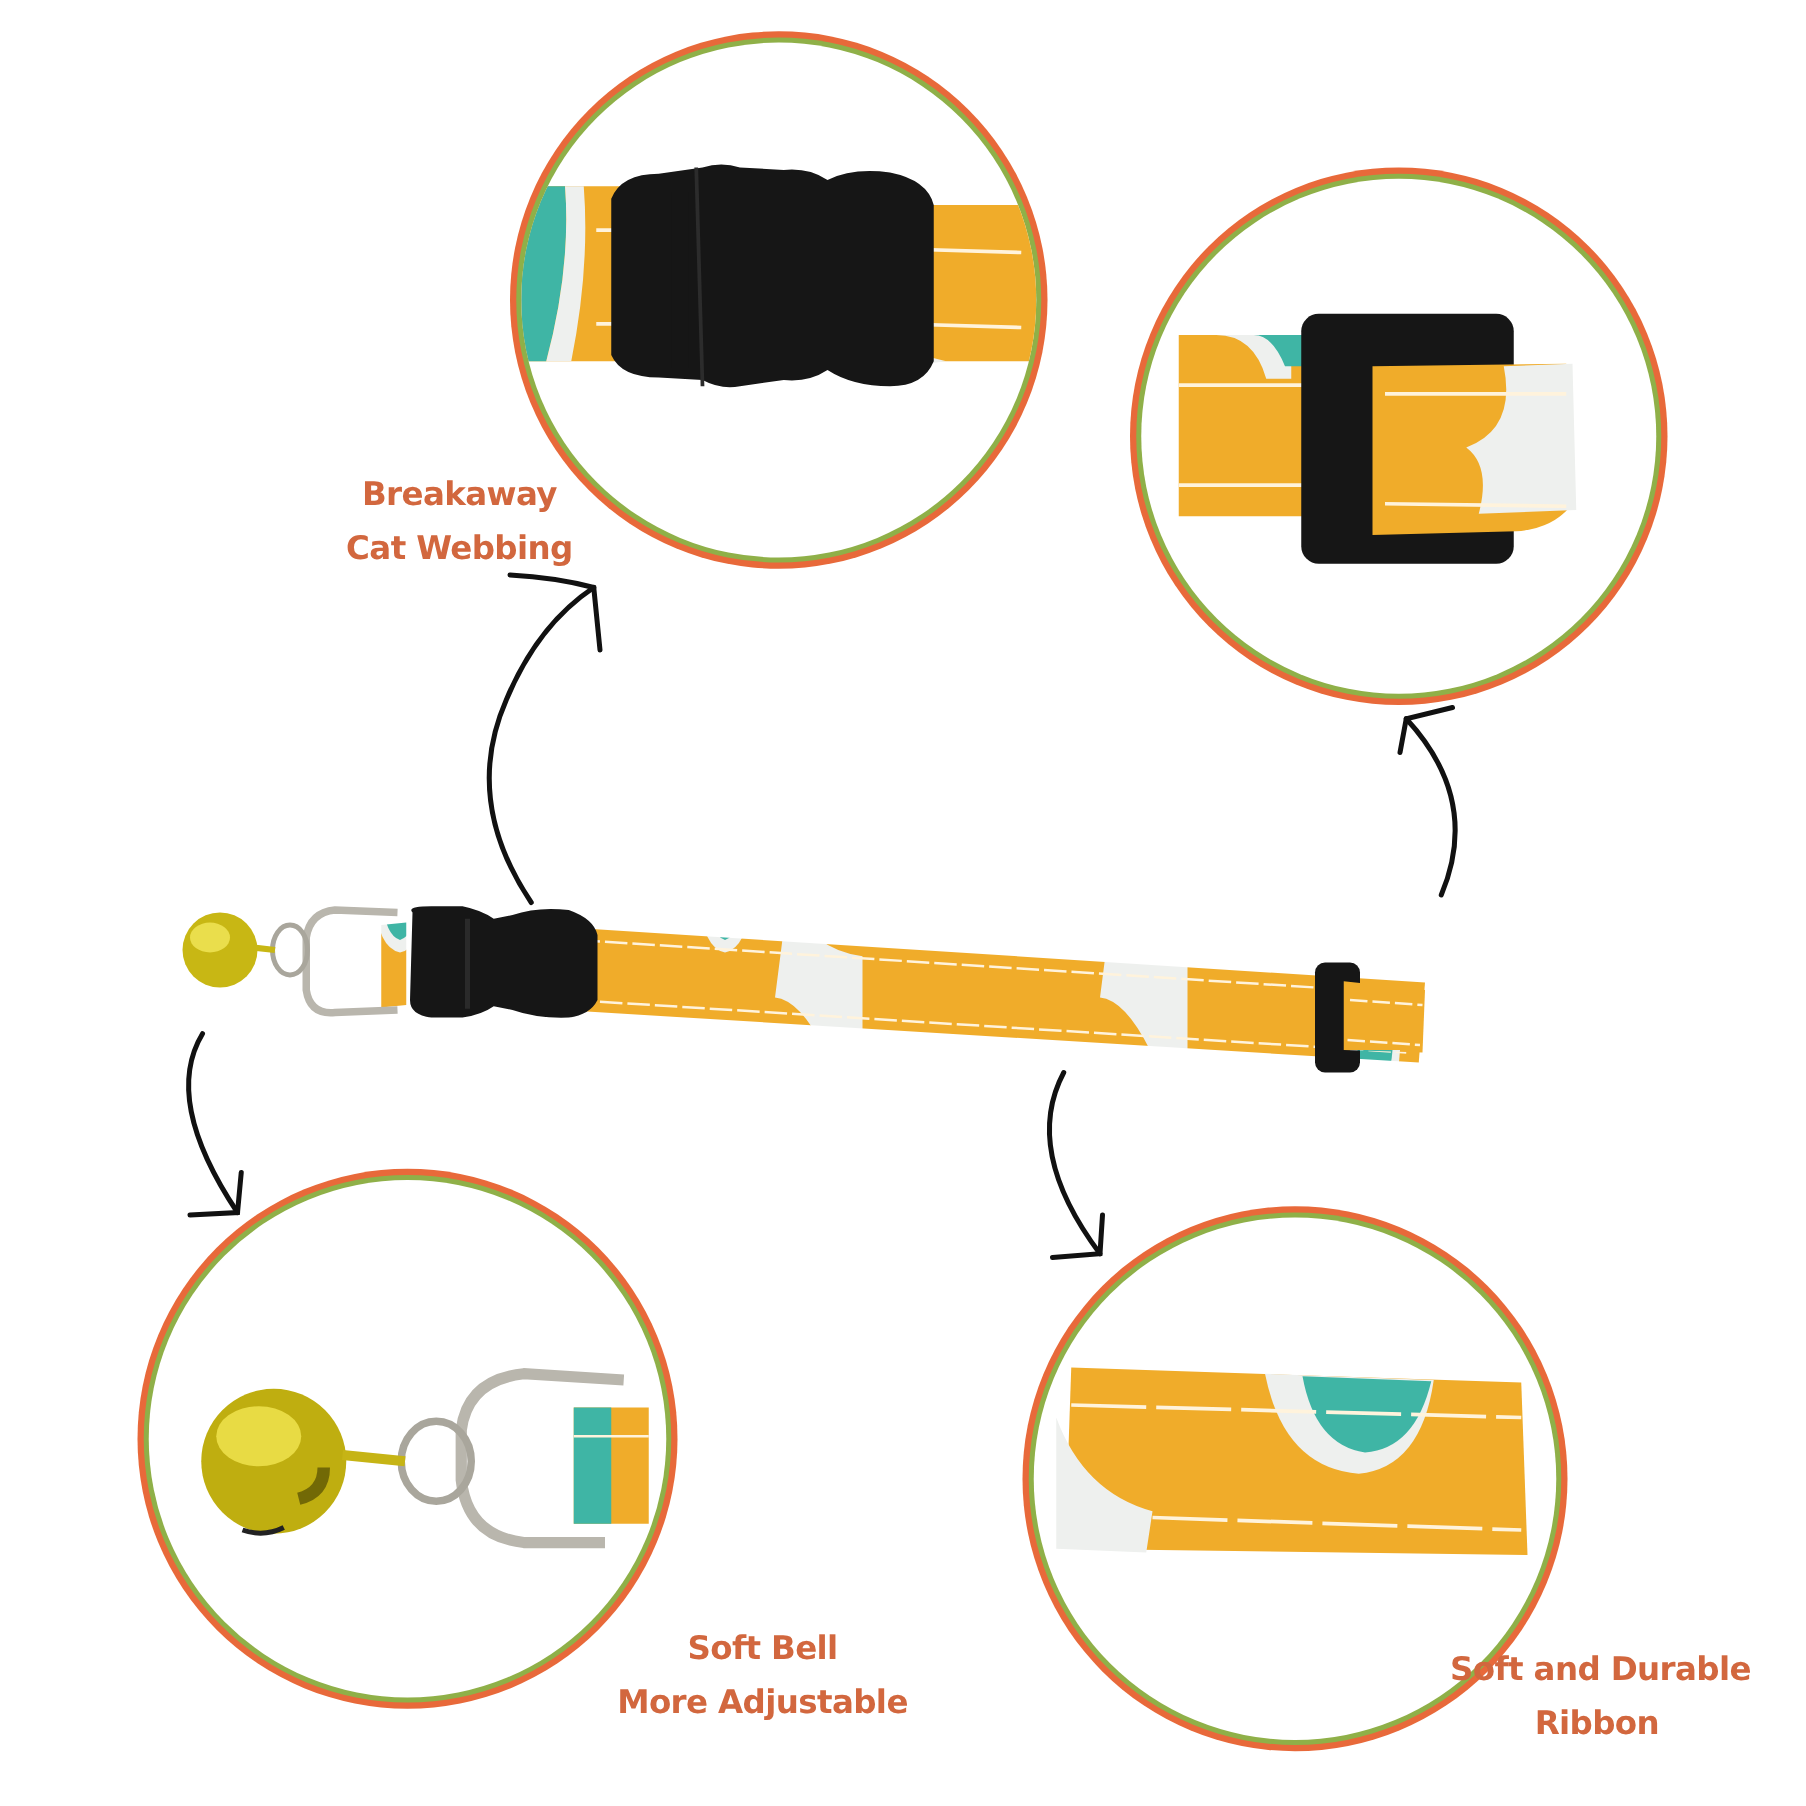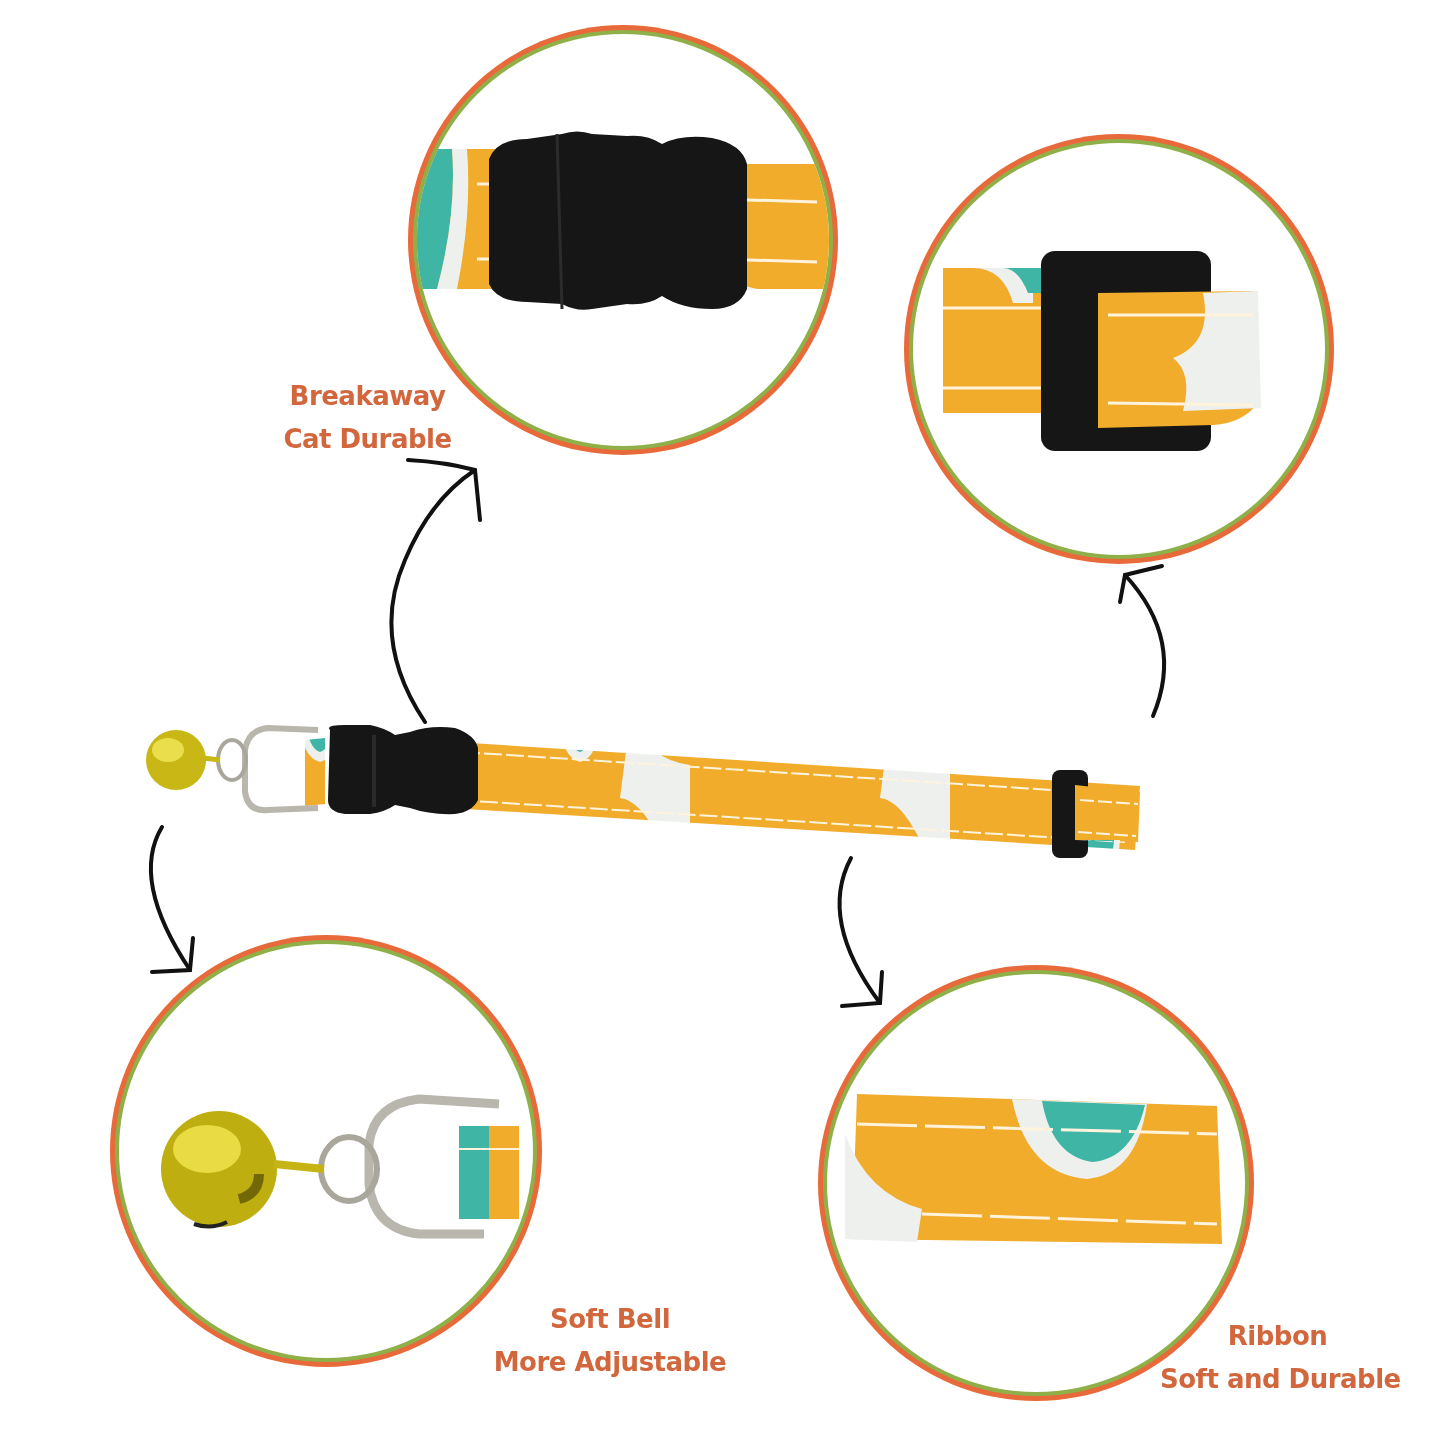--- a/index.html
+++ b/index.html
@@ -124,21 +124,21 @@
         <path d="M300 225 L 400 228" stroke="#fff3dc" stroke-width="3"></path>
         <path d="M72 125 Q 80 105 110 105 L 145 100 Q 160 95 175 100 L 210 102 Q 230 100 245 110 Q 265 100 295 104 Q 325 110 330 130 L 330 255 Q 322 275 295 275 Q 265 275 245 262 Q 230 272 210 270 L 175 275 Q 160 278 145 270 L 110 268 Q 80 268 72 250 Z" fill="#161616"></path>
         <rect x="120" y="120" width="14" height="140" fill="#161616"></rect>
         <path d="M140 100 L 145 275" stroke="#2c2c2c" stroke-width="3"></path>
       </svg>
     </div>
       </div>
   </div>
   <div class="label" style="left:275px; top:375px; width:185px;">
     <span>Breakaway</span>
-    <span>Cat Durable</span>
+    <span>Cat Webbing</span>
   </div>
 
   <div class="ring" style="left:904px; top:134px; width:430px; height:430px;">
     <div class="ring-inner">
         <div class="ring-face">
       <svg viewBox="0 0 412 412">
         <path d="M30 125 L 140 125 L 140 270 L 30 270 Z" fill="#f0ac2a"></path>
         <path d="M60 125 Q 90 125 100 160 L 120 160 L 120 125 Z" fill="#eef0ee"></path>
         <path d="M90 125 Q 105 125 115 150 L 130 150 L 130 125 Z" fill="#3fb5a5"></path>
         <path d="M30 165 L 140 165" stroke="#fff3dc" stroke-width="3"></path>
@@ -191,17 +191,17 @@
         <path d="M185 125 L 320 130 Q 310 200 260 205 Q 200 200 185 125 Z" fill="#eef0ee"></path>
         <path d="M215 127 L 318 131 Q 305 185 265 188 Q 225 182 215 127 Z" fill="#3fb5a5"></path>
 
         <path d="M30 150 L 390 160" stroke="#fff3dc" stroke-width="3" stroke-dasharray="60 8"></path>
         <path d="M95 240 L 390 250" stroke="#fff3dc" stroke-width="3" stroke-dasharray="60 8"></path>
       </svg>
     </div>
       </div>
   </div>
   <div class="label" style="left:1160px; top:1315px; width:235px;">
+    <span>Soft and Durable</span>
     <span>Ribbon</span>
-    <span>Soft and Durable</span>
   </div>
 
 </div>
 
 </body></html>

